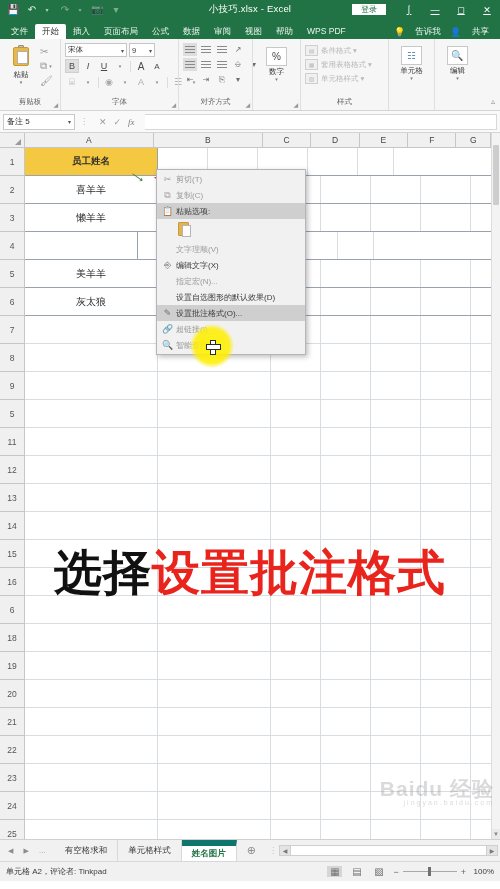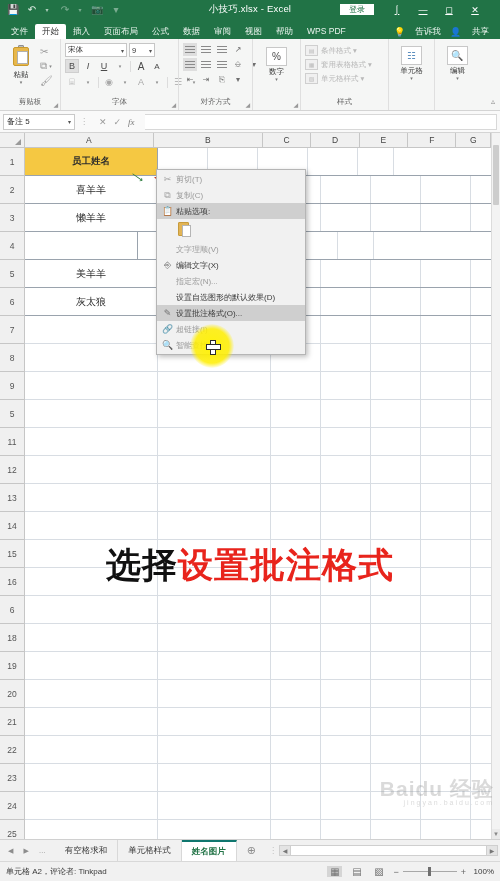--- a/index.html
+++ b/index.html
@@ -22,21 +22,21 @@
   .qat-btn {
     width: 16px; height: 15px; display: flex; align-items: center; justify-content: center;
     font-size: 10px; color: #e8f2ec; opacity: .95;
   }
   .qat-btn.dim { opacity: .45; }
   .qat-sep { font-size: 6px; opacity: .7; margin-left: -3px; }
   .title-text {
     position: absolute; left: 0; right: 0; text-align: center;
     font-size: 9.5px; color: #fff; letter-spacing: .2px; pointer-events: none;
   }
-  .tb-right { margin-left: auto; display: flex; align-items: center; gap: 0; padding-right: 12px; text-decoration: underline; }
+  .tb-right { margin-left: auto; display: flex; align-items: center; gap: 0; padding-right: 0; text-decoration: underline; }
   .signin {
     background: #fff; color: #217346; font-size: 8px;
     padding: 1.5px 9px; margin-right: 10px; line-height: 1;
   }
   .win-btn {
     width: 26px; height: 19px; display: flex; align-items: center; justify-content: center;
     font-size: 9px; color: #fff;
   }
   .win-btn.ribbon-ico { font-size: 10px; }
 
@@ -245,21 +245,21 @@
   }
   .cursor-ico::before, .cursor-ico::after {
     content: ""; position: absolute; background: #fff; border: 1px solid #2b2b2b;
   }
   .cursor-ico::before { left: 4px; top: 0; width: 4px; height: 13px; }
   .cursor-ico::after { left: 0; top: 4px; width: 13px; height: 4px; }
 
   
   .overlay-text {
     position: absolute; left: 0; right: 0; text-align: center; z-index: 30;
-    font-size: 35px; font-weight: bold; letter-spacing: 1px;
+    font-size: 48px; font-weight: bold; letter-spacing: 1px;
     font-family: "DejaVu Sans", "Liberation Sans", sans-serif;
     white-space: nowrap; pointer-events: none; line-height: 1;
   }
   .ot-black { color: #111; }
   .ot-red { color: #e8241c; }
 
   
   .watermark {
     position: absolute; right: 6px; z-index: 35; text-align: right;
     font-size: 21px; font-weight: bold; color: rgba(150,150,150,.35);
@@ -271,21 +271,21 @@
   .sheetbar {
     height: 22px; background: #f1f1f1; border-top: 1px solid #d0d0d0;
     display: flex; align-items: stretch;
   }
   .navbtns { display: flex; align-items: center; gap: 10px; padding: 0 8px; font-size: 7px; color: #8d8d8d; }
   .navbtns .dots { letter-spacing: 1px; }
   .stab {
     display: flex; align-items: center; padding: 0 10px; font-size: 8.5px; color: #3a3a3a;
     border-right: 1px solid #d8d8d8; background: #f1f1f1; white-space: nowrap;
   }
-  .stab.active { background: #fff; color: #217346; font-weight: bold; border-top: 2px solid #0f766e; }
+  .stab.active { background: #fff; color: #217346; font-weight: bold; border-top: 6px solid #0f766e; }
   .addsheet { display: flex; align-items: center; padding: 0 10px; font-size: 11px; color: #8d8d8d; }
   .hgrip { display: flex; align-items: center; font-size: 8px; color: #c0c0c0; letter-spacing: -1px; padding: 0 3px; }
   .hscroll { flex: 1; display: flex; align-items: center; padding-right: 2px; }
   .hs-arrow { width: 12px; height: 11px; background: #e4e4e4; border: 1px solid #cfcfcf;
               display: flex; align-items: center; justify-content: center; font-size: 6px; color: #777; }
   .hs-track { flex: 1; height: 11px; background: #fff; border-top: 1px solid #cfcfcf; border-bottom: 1px solid #cfcfcf; }
 
   
   .statusbar {
     height: 20px; background: #f1f1f1; border-top: 1px solid #d8d8d8;

